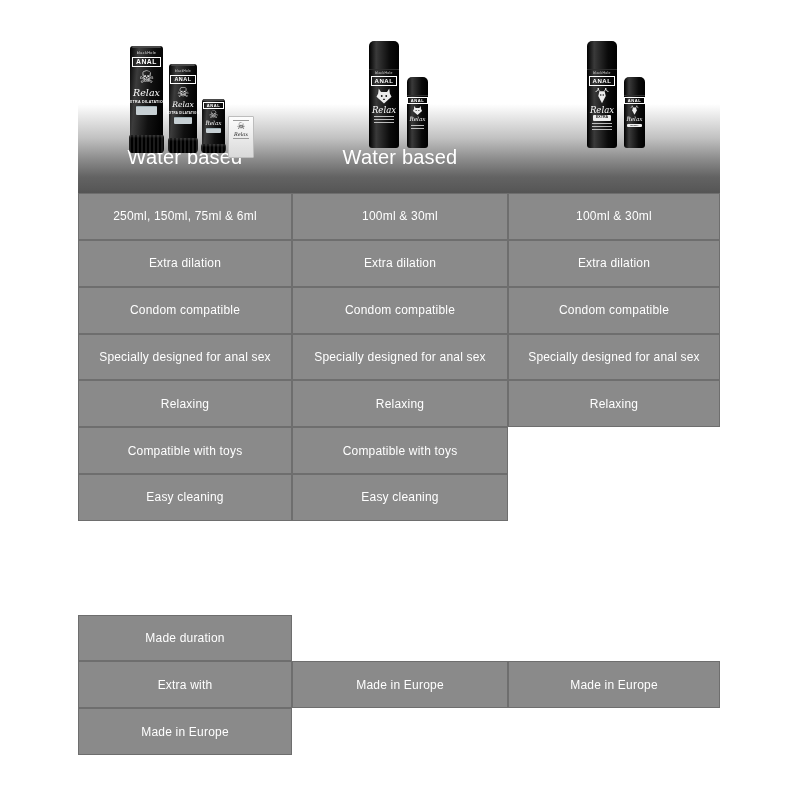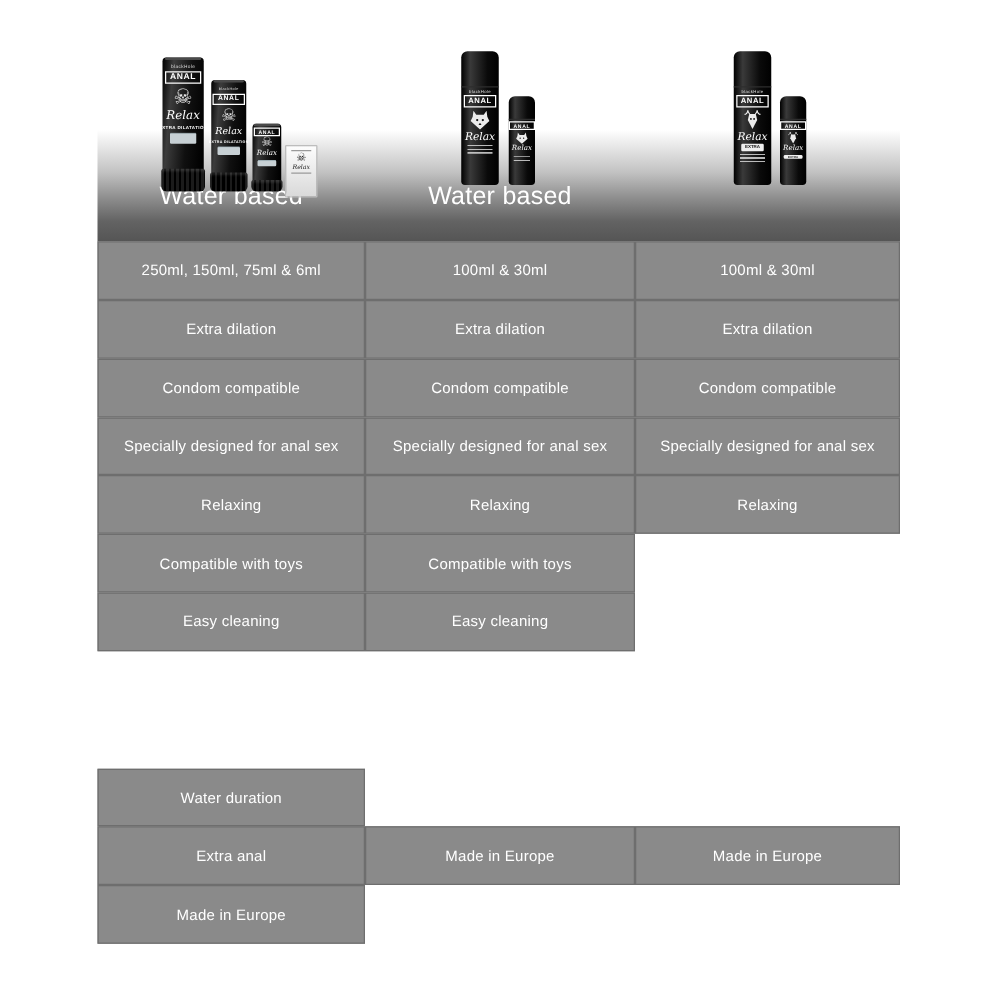--- a/index.html
+++ b/index.html
@@ -223,24 +223,24 @@
     <div class="cell empty"></div>
 
     <div class="cell empty"></div>
     <div class="cell empty"></div>
 
     <div class="cell empty"></div>
     <div class="cell empty"></div>
 
     <div class="cell empty"></div>
     <div class="cell empty"></div>
-    <div class="cell">Water duration</div>
-
-    <div class="cell empty"></div>
-    <div class="cell empty"></div>
-    <div class="cell">Extra anal</div>
+    <div class="cell">Made duration</div>
+
+    <div class="cell empty"></div>
+    <div class="cell empty"></div>
+    <div class="cell">Extra with</div>
 
     <div class="cell">Made in Europe</div>
     <div class="cell">Made in Europe</div>
     <div class="cell">Made in Europe</div>
   </div>
 
 </div>
 
 </body></html>

